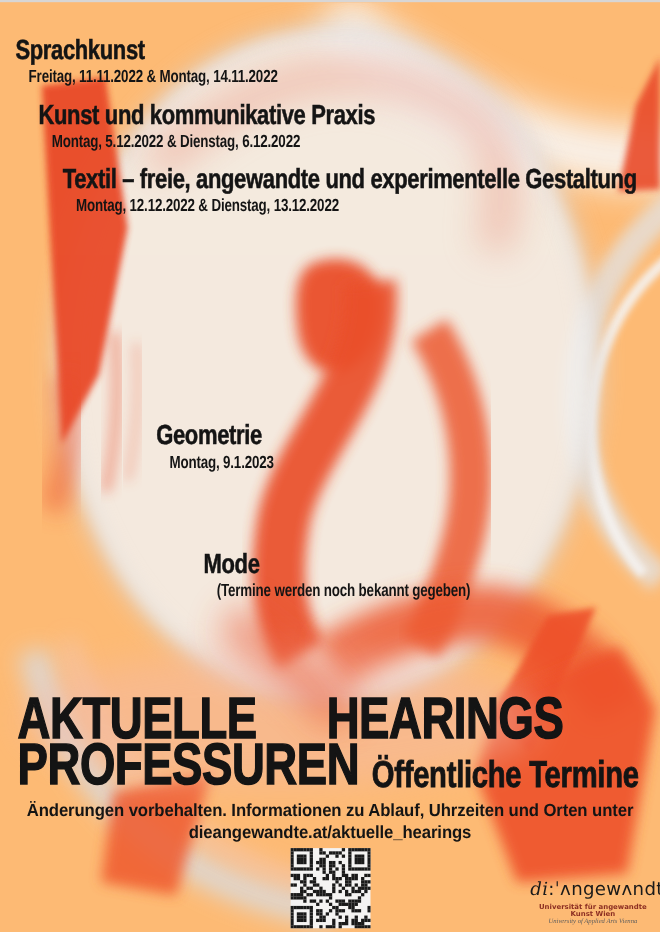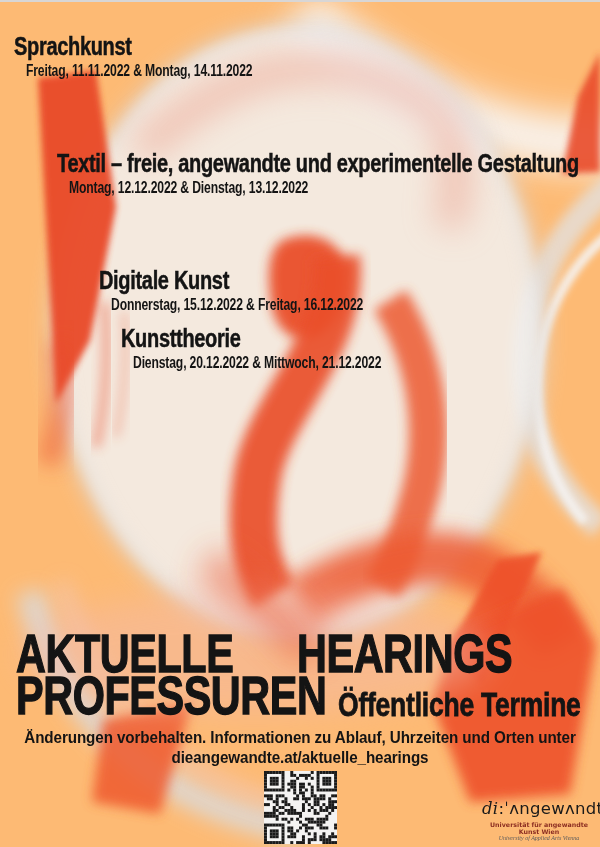--- a/index.html
+++ b/index.html
@@ -98,31 +98,35 @@
     <polygon points="455,632 562,586 596,642 570,792 470,800 432,700" fill="#ee5129" filter="url(#b6)" opacity="0.9"></polygon>
     <polygon points="103,718 192,700 160,812 92,800" fill="#ef5a2e" filter="url(#b6)" opacity="0.85"></polygon>
     <ellipse cx="255" cy="652" rx="235" ry="62" fill="#f3b9ab" filter="url(#b16)" opacity="0.45"></ellipse>
     <path d="M208,560 C250,592 292,622 312,652" stroke="#ea4f2b" stroke-width="34" fill="none" filter="url(#b16)" opacity="0.55"></path>
   </svg>
 
   <div class="item" style="left:14px;top:30px">
     <div class="item-title">Sprachkunst</div>
     <div class="item-dates">Freitag, 11.11.2022 &amp; Montag, 14.11.2022</div>
   </div>
+  <div class="item" style="left:35px;top:89px">
+    <div class="item-title">Kunst und kommunikative Praxis</div>
+    <div class="item-dates">Montag, 5.12.2022 &amp; Dienstag, 6.12.2022</div>
+  </div>
   <div class="item" style="left:57px;top:147px">
     <div class="item-title">Textil – freie, angewandte und experimentelle Gestaltung</div>
     <div class="item-dates">Montag, 12.12.2022 &amp; Dienstag, 13.12.2022</div>
   </div>
-  <div class="item" style="left:99px;top:264px">
-    <div class="item-title">Digitale Kunst</div>
-    <div class="item-dates">Donnerstag, 15.12.2022 &amp; Freitag, 16.12.2022</div>
-  </div>
-  <div class="item" style="left:121px;top:322px">
-    <div class="item-title">Kunsttheorie</div>
-    <div class="item-dates">Dienstag, 20.12.2022 &amp; Mittwoch, 21.12.2022</div>
+  <div class="item" style="left:142px;top:380px">
+    <div class="item-title">Geometrie</div>
+    <div class="item-dates">Montag, 9.1.2023</div>
+  </div>
+  <div class="item" style="left:185px;top:497px">
+    <div class="item-title">Mode</div>
+    <div class="item-dates">(Termine werden noch bekannt gegeben)</div>
   </div>
 
   <div class="hl" style="left:16px;top:625px">AKTUELLE</div>
   <div class="hl" style="left:297px;top:625px">HEARINGS</div>
   <div class="hl" style="left:16px;top:667px">PROFESSUREN</div>
   <div class="hl-sub" style="left:338px;top:685px">Öffentliche Termine</div>
 
   <div class="note">
     <div>Änderungen vorbehalten. Informationen zu Ablauf, Uhrzeiten und Orten unter</div>
     <div>dieangewandte.at/aktuelle_hearings</div>

